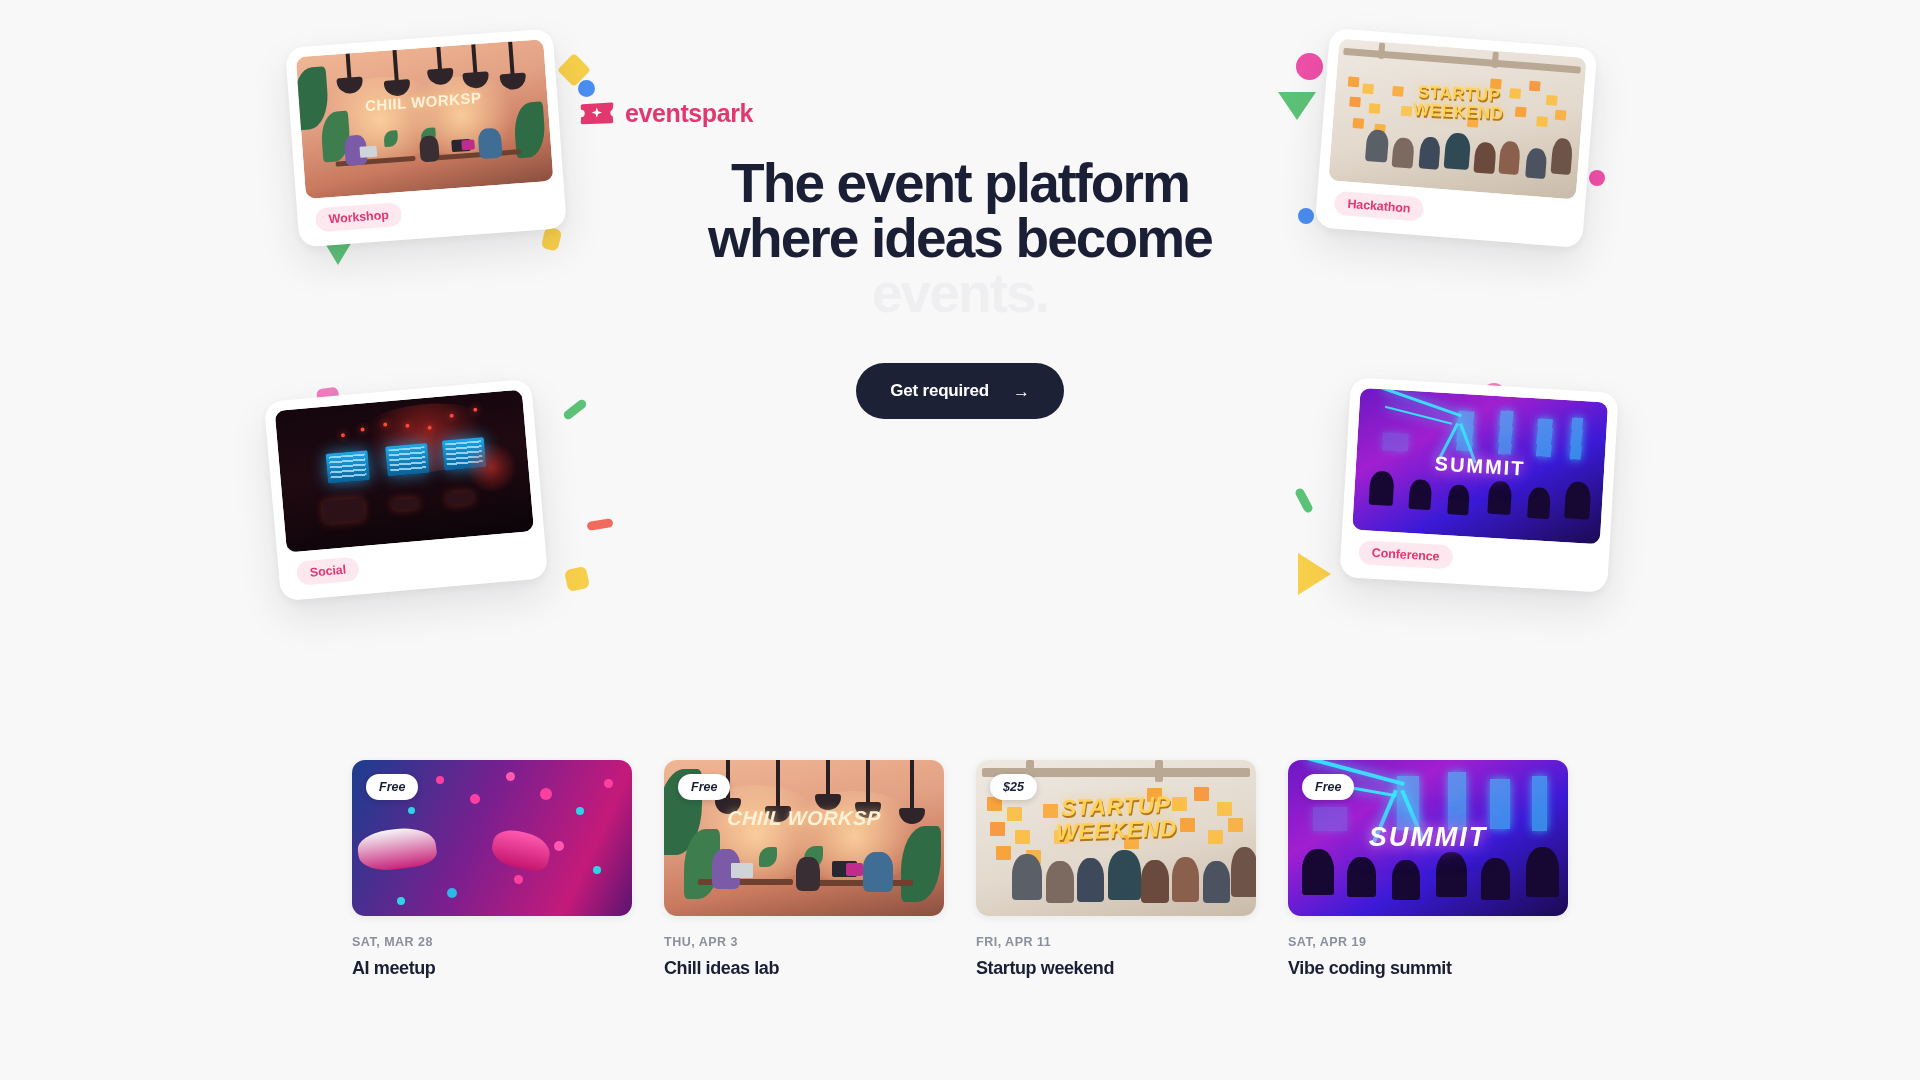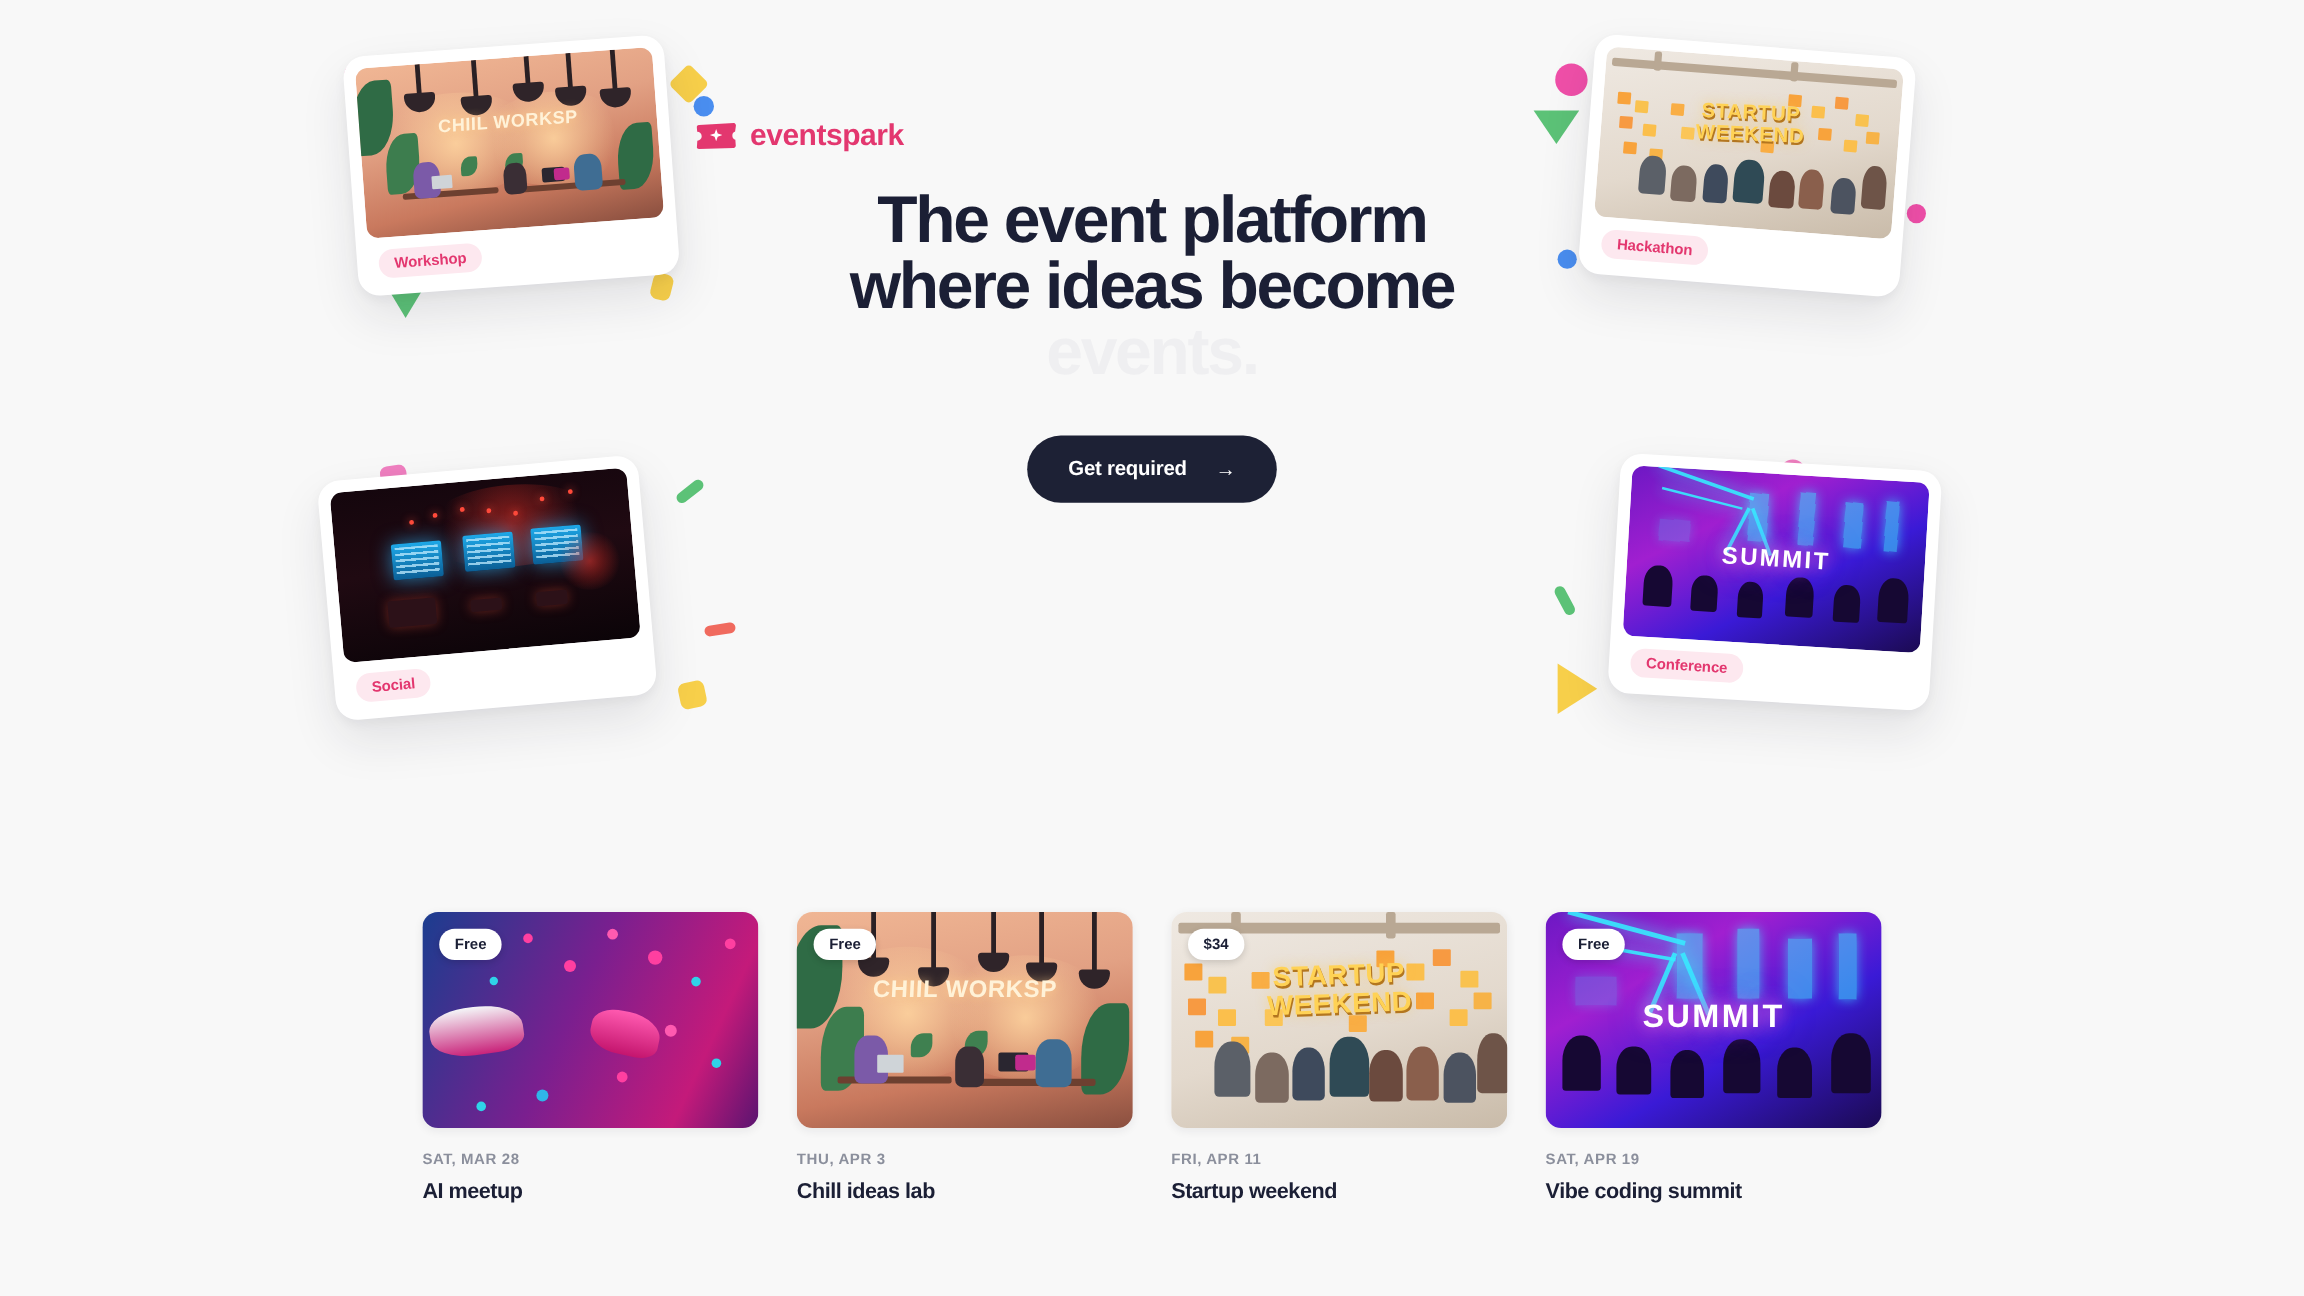--- a/index.html
+++ b/index.html
@@ -173,23 +173,24 @@
   
   .events { position: absolute; left: 0; top: 760px; width: 1920px; }
   .events-inner { width: 1216px; margin: 0 auto; }
   .section-title {
     font-size: 27px; font-weight: 800; color: #1b1f35;
     letter-spacing: -0.8px; margin-bottom: 45px;
   }
   .grid { display: grid; grid-template-columns: repeat(4, 1fr); gap: 32px; }
   .ecard { cursor: pointer; }
   .ecard .thumb {
-    position: relative; width: 100%; height: 180px;
+    position: relative; width: 100%; height: 156px;
     border-radius: 13px; overflow: hidden;
     box-shadow: 0 2px 8px rgba(25,28,45,.07);
+    font-style: italic;
   }
   .price {
     position: absolute; left: 14px; top: 14px; z-index: 3;
     background: #ffffff; color: #1b1f35;
     font-size: 12.5px; font-weight: 700;
     padding: 6px 13px; border-radius: 999px;
     box-shadow: 0 2px 6px rgba(0,0,0,.15);
   }
   .ecard .date {
     margin-top: 19px;
@@ -443,21 +444,21 @@
               <span class="desk" style="left:65%; top:66%; width:17px; height:13px; background:#c12b8d;"></span>
               <span class="label neon" style="top:30%; font-size:20px;">CHIIL  WORKSP</span>
             </div>
           </div>
           <div class="date">THU, APR 3</div>
           <div class="etitle">Chill ideas lab</div>
         </div>
 
         <div class="ecard">
           <div class="thumb">
-            <span class="price">$34</span>
+            <span class="price">$25</span>
             <div class="scene sc-hack">
               <span class="beam" style="left:2%; top:5%; width:96%; height:9px;"></span>
               <span class="beam" style="left:18%; top:0%; width:8px; height:22px;"></span>
               <span class="beam" style="left:64%; top:0%; width:8px; height:22px;"></span>
               <span class="note" style="left:4%;  top:24%; width:15px; height:14px; background:#f8a33c;"></span>
               <span class="note" style="left:11%; top:30%; width:15px; height:14px; background:#f9c24f;"></span>
               <span class="note" style="left:5%;  top:40%; width:15px; height:14px; background:#f79a42;"></span>
               <span class="note" style="left:14%; top:45%; width:15px; height:14px; background:#fbbf4c;"></span>
               <span class="note" style="left:7%;  top:55%; width:15px; height:14px; background:#f8a33c;"></span>
               <span class="note" style="left:18%; top:58%; width:15px; height:14px; background:#f7b347;"></span>

